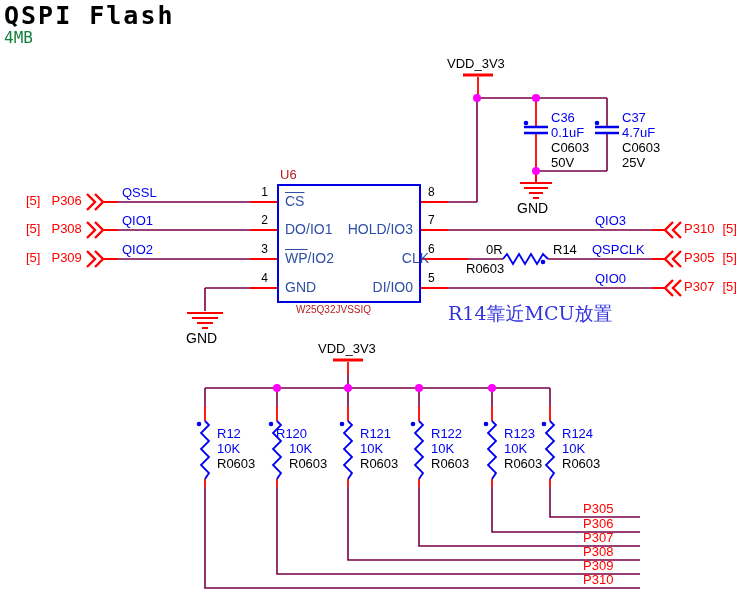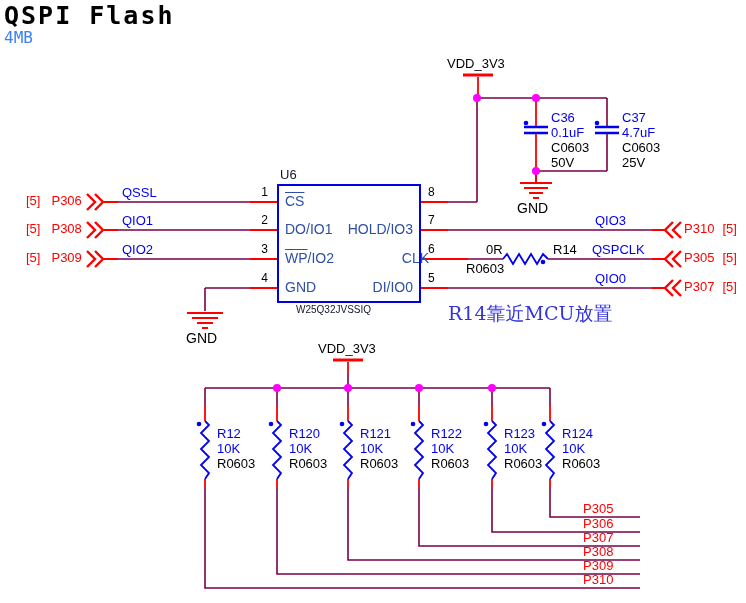--- a/index.html
+++ b/index.html
@@ -1,26 +1,26 @@
 <!DOCTYPE html>
 <html><head>
 <meta charset="utf-8">
 <style>
   html,body{margin:0;padding:0;background:#fff;}
   #canvas{position:relative;width:746px;height:603px;background:#ffffff;overflow:hidden;
           font-family:"Liberation Sans",sans-serif;}
   #wires{position:absolute;left:0;top:0;}
   .t{position:absolute;white-space:nowrap;font-size:13px;line-height:1.15;}
   .blue{color:#0000ee;}
-  .icblue{color:#0f172a;}
+  .icblue{color:#b91c1c;}
   .black{color:#000000;}
   .red{color:#ff0000;}
   .title{font-family:"DejaVu Sans Mono","Liberation Mono",monospace;font-weight:bold;
          font-size:25px;letter-spacing:2px;color:#000;}
-  .subtitle{font-family:"DejaVu Sans Mono","Liberation Mono",monospace;font-size:16px;color:#3b82f6;}
+  .subtitle{font-family:"DejaVu Sans Mono","Liberation Mono",monospace;font-size:16px;color:#15803d;}
   .pinnum{font-size:12px;color:#000;}
   .pinname{font-size:14px;color:#2e4fa5;}
   .over{text-decoration:overline;}
   .portrow{display:flex;gap:11px;color:#ff0000;}
   .portrow-r{display:flex;gap:8px;color:#ff0000;}
   .annot{font-size:19px;color:#3333e0;font-family:"DejaVu Serif","Liberation Serif",serif;}
   .ralign{text-align:right;}
 </style>
 </head>
 <body>
@@ -210,21 +210,21 @@
 <div class="t blue" style="left:622px;top:111px;">C37</div>
 <div class="t blue" style="left:622px;top:126px;">4.7uF</div>
 <div class="t black" style="left:622px;top:141px;">C0603</div>
 <div class="t black" style="left:622px;top:156px;">25V</div>
 
 <div class="t annot" style="left:448px;top:303px;">R14靠近MCU放置</div>
 
 <div class="t blue" style="left:217px;top:427px;">R12</div>
 <div class="t blue" style="left:217px;top:442px;">10K</div>
 <div class="t black" style="left:217px;top:457px;">R0603</div>
-<div class="t blue" style="left:289px;top:427px;">R120</div>
+<div class="t blue" style="left:276px;top:427px;">R120</div>
 <div class="t blue" style="left:289px;top:442px;">10K</div>
 <div class="t black" style="left:289px;top:457px;">R0603</div>
 <div class="t blue" style="left:360px;top:427px;">R121</div>
 <div class="t blue" style="left:360px;top:442px;">10K</div>
 <div class="t black" style="left:360px;top:457px;">R0603</div>
 <div class="t blue" style="left:431px;top:427px;">R122</div>
 <div class="t blue" style="left:431px;top:442px;">10K</div>
 <div class="t black" style="left:431px;top:457px;">R0603</div>
 <div class="t blue" style="left:504px;top:427px;">R123</div>
 <div class="t blue" style="left:504px;top:442px;">10K</div>

